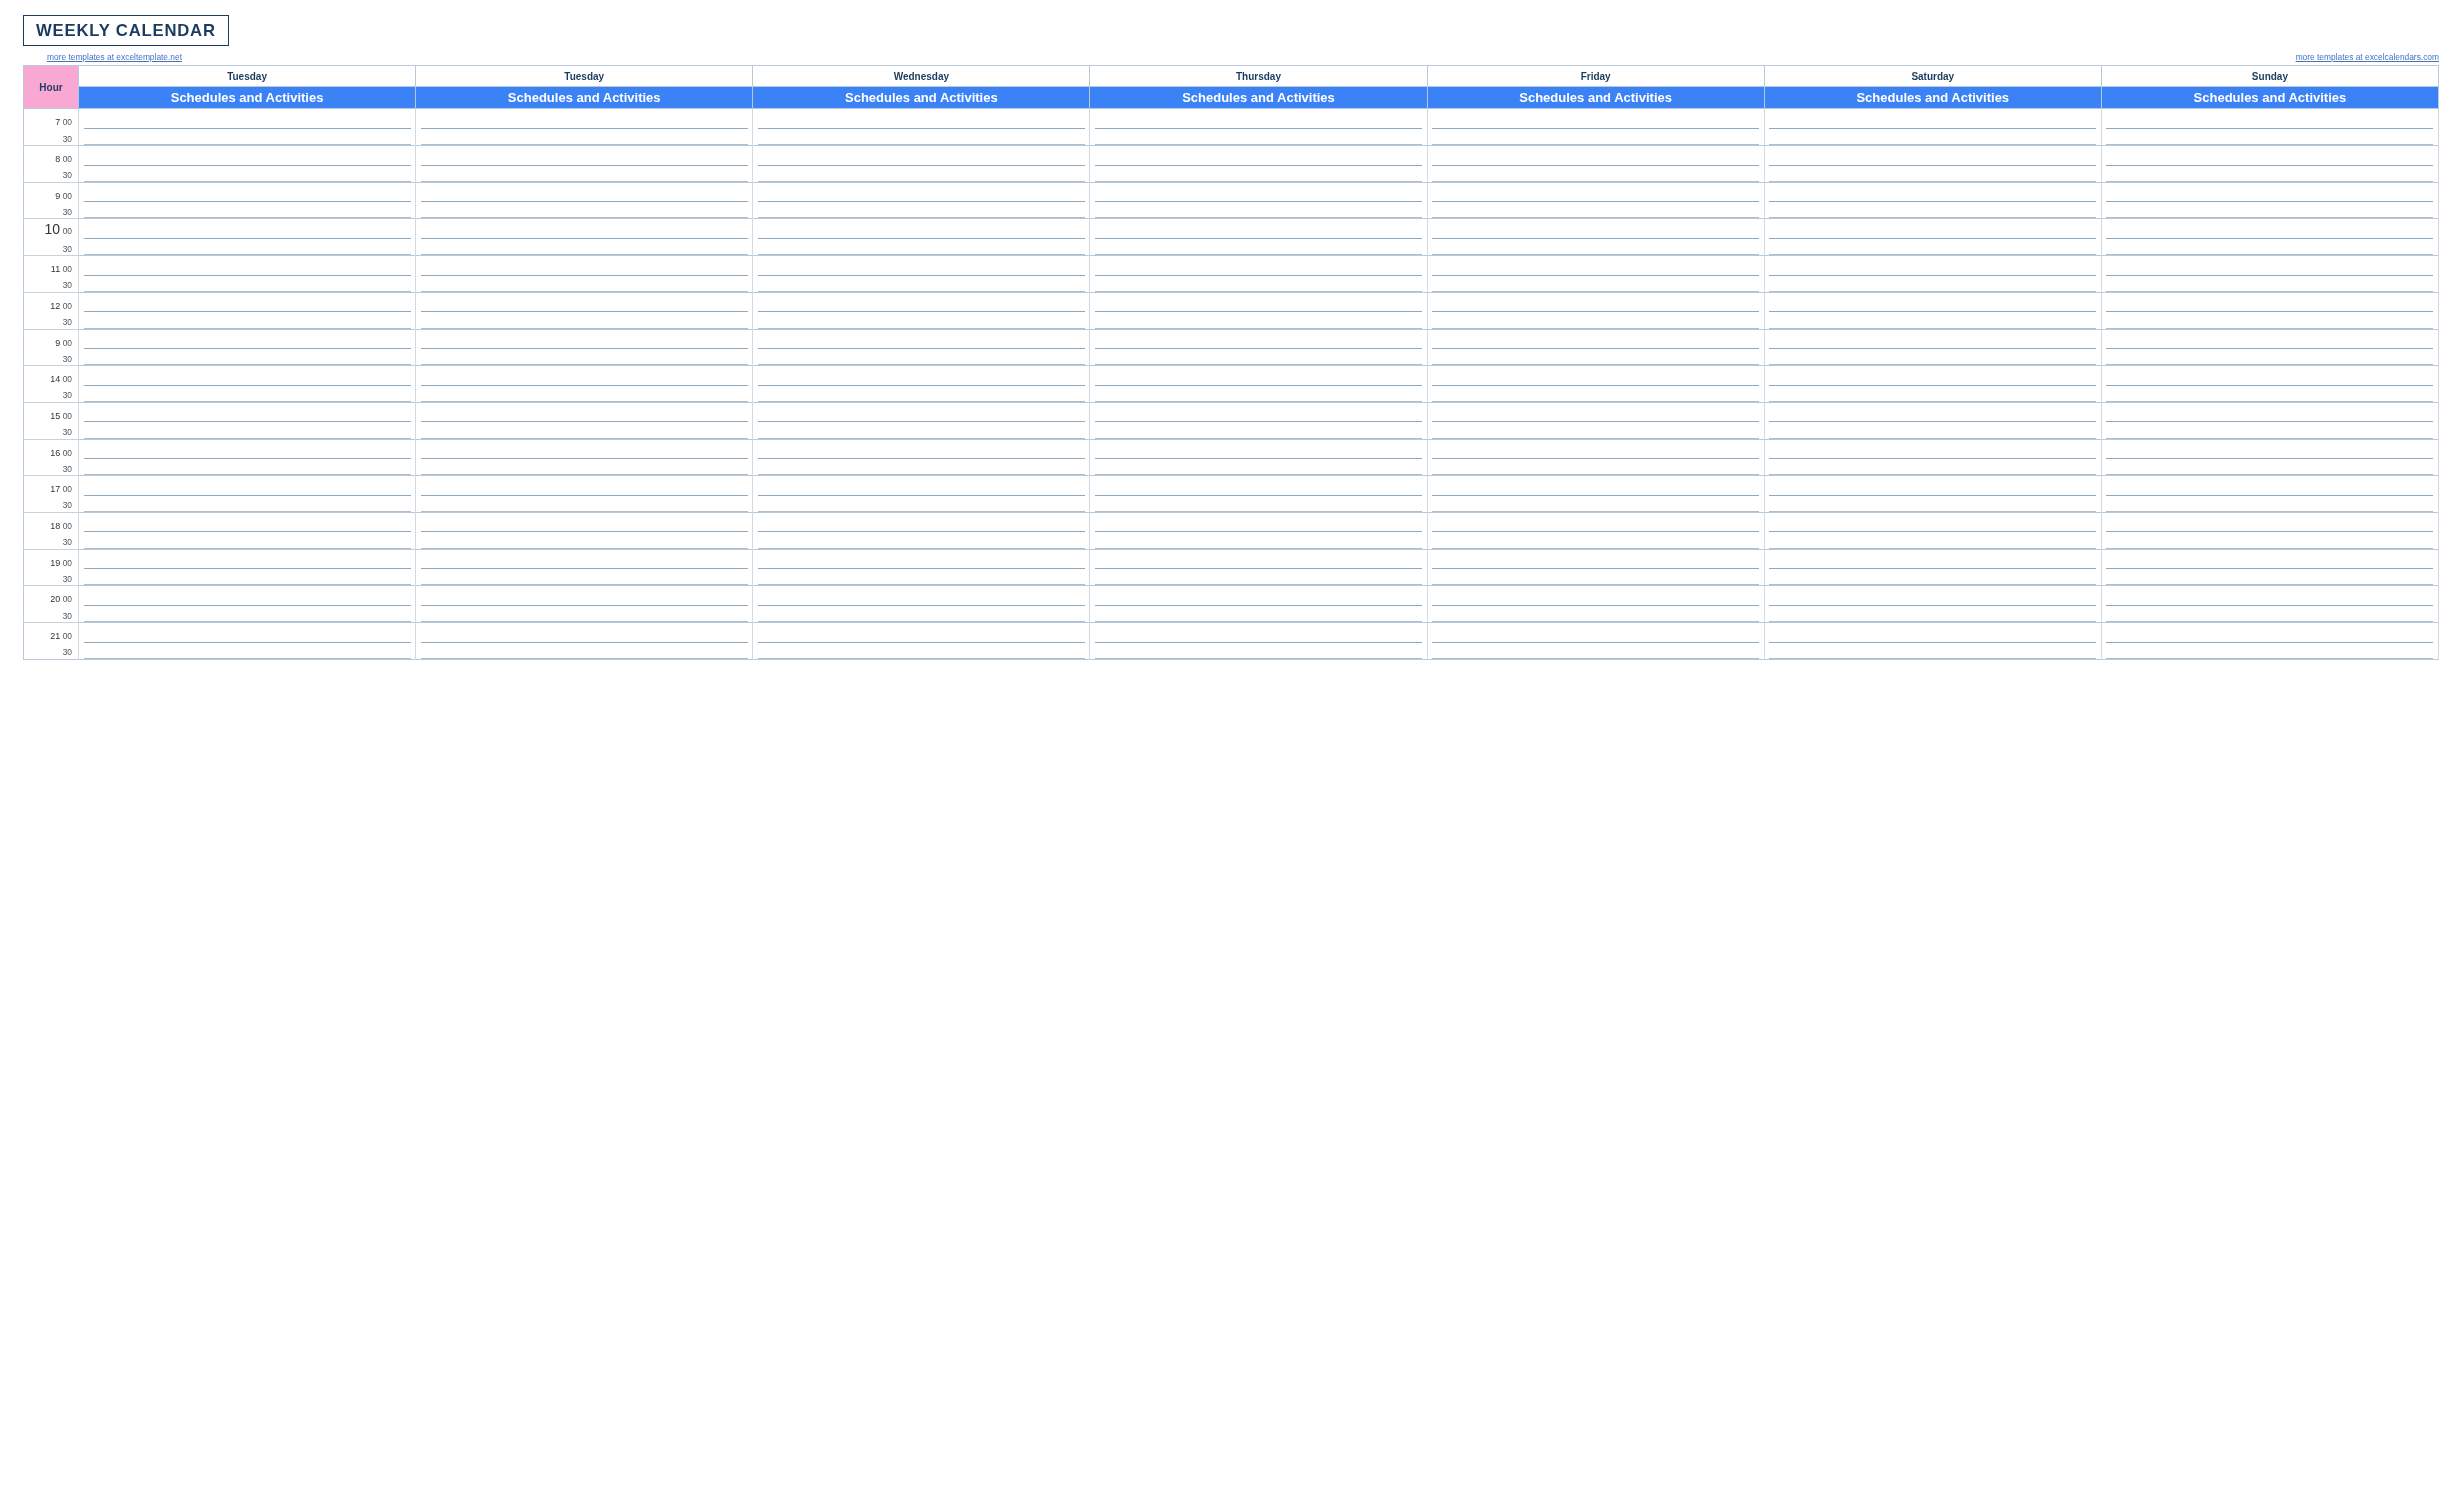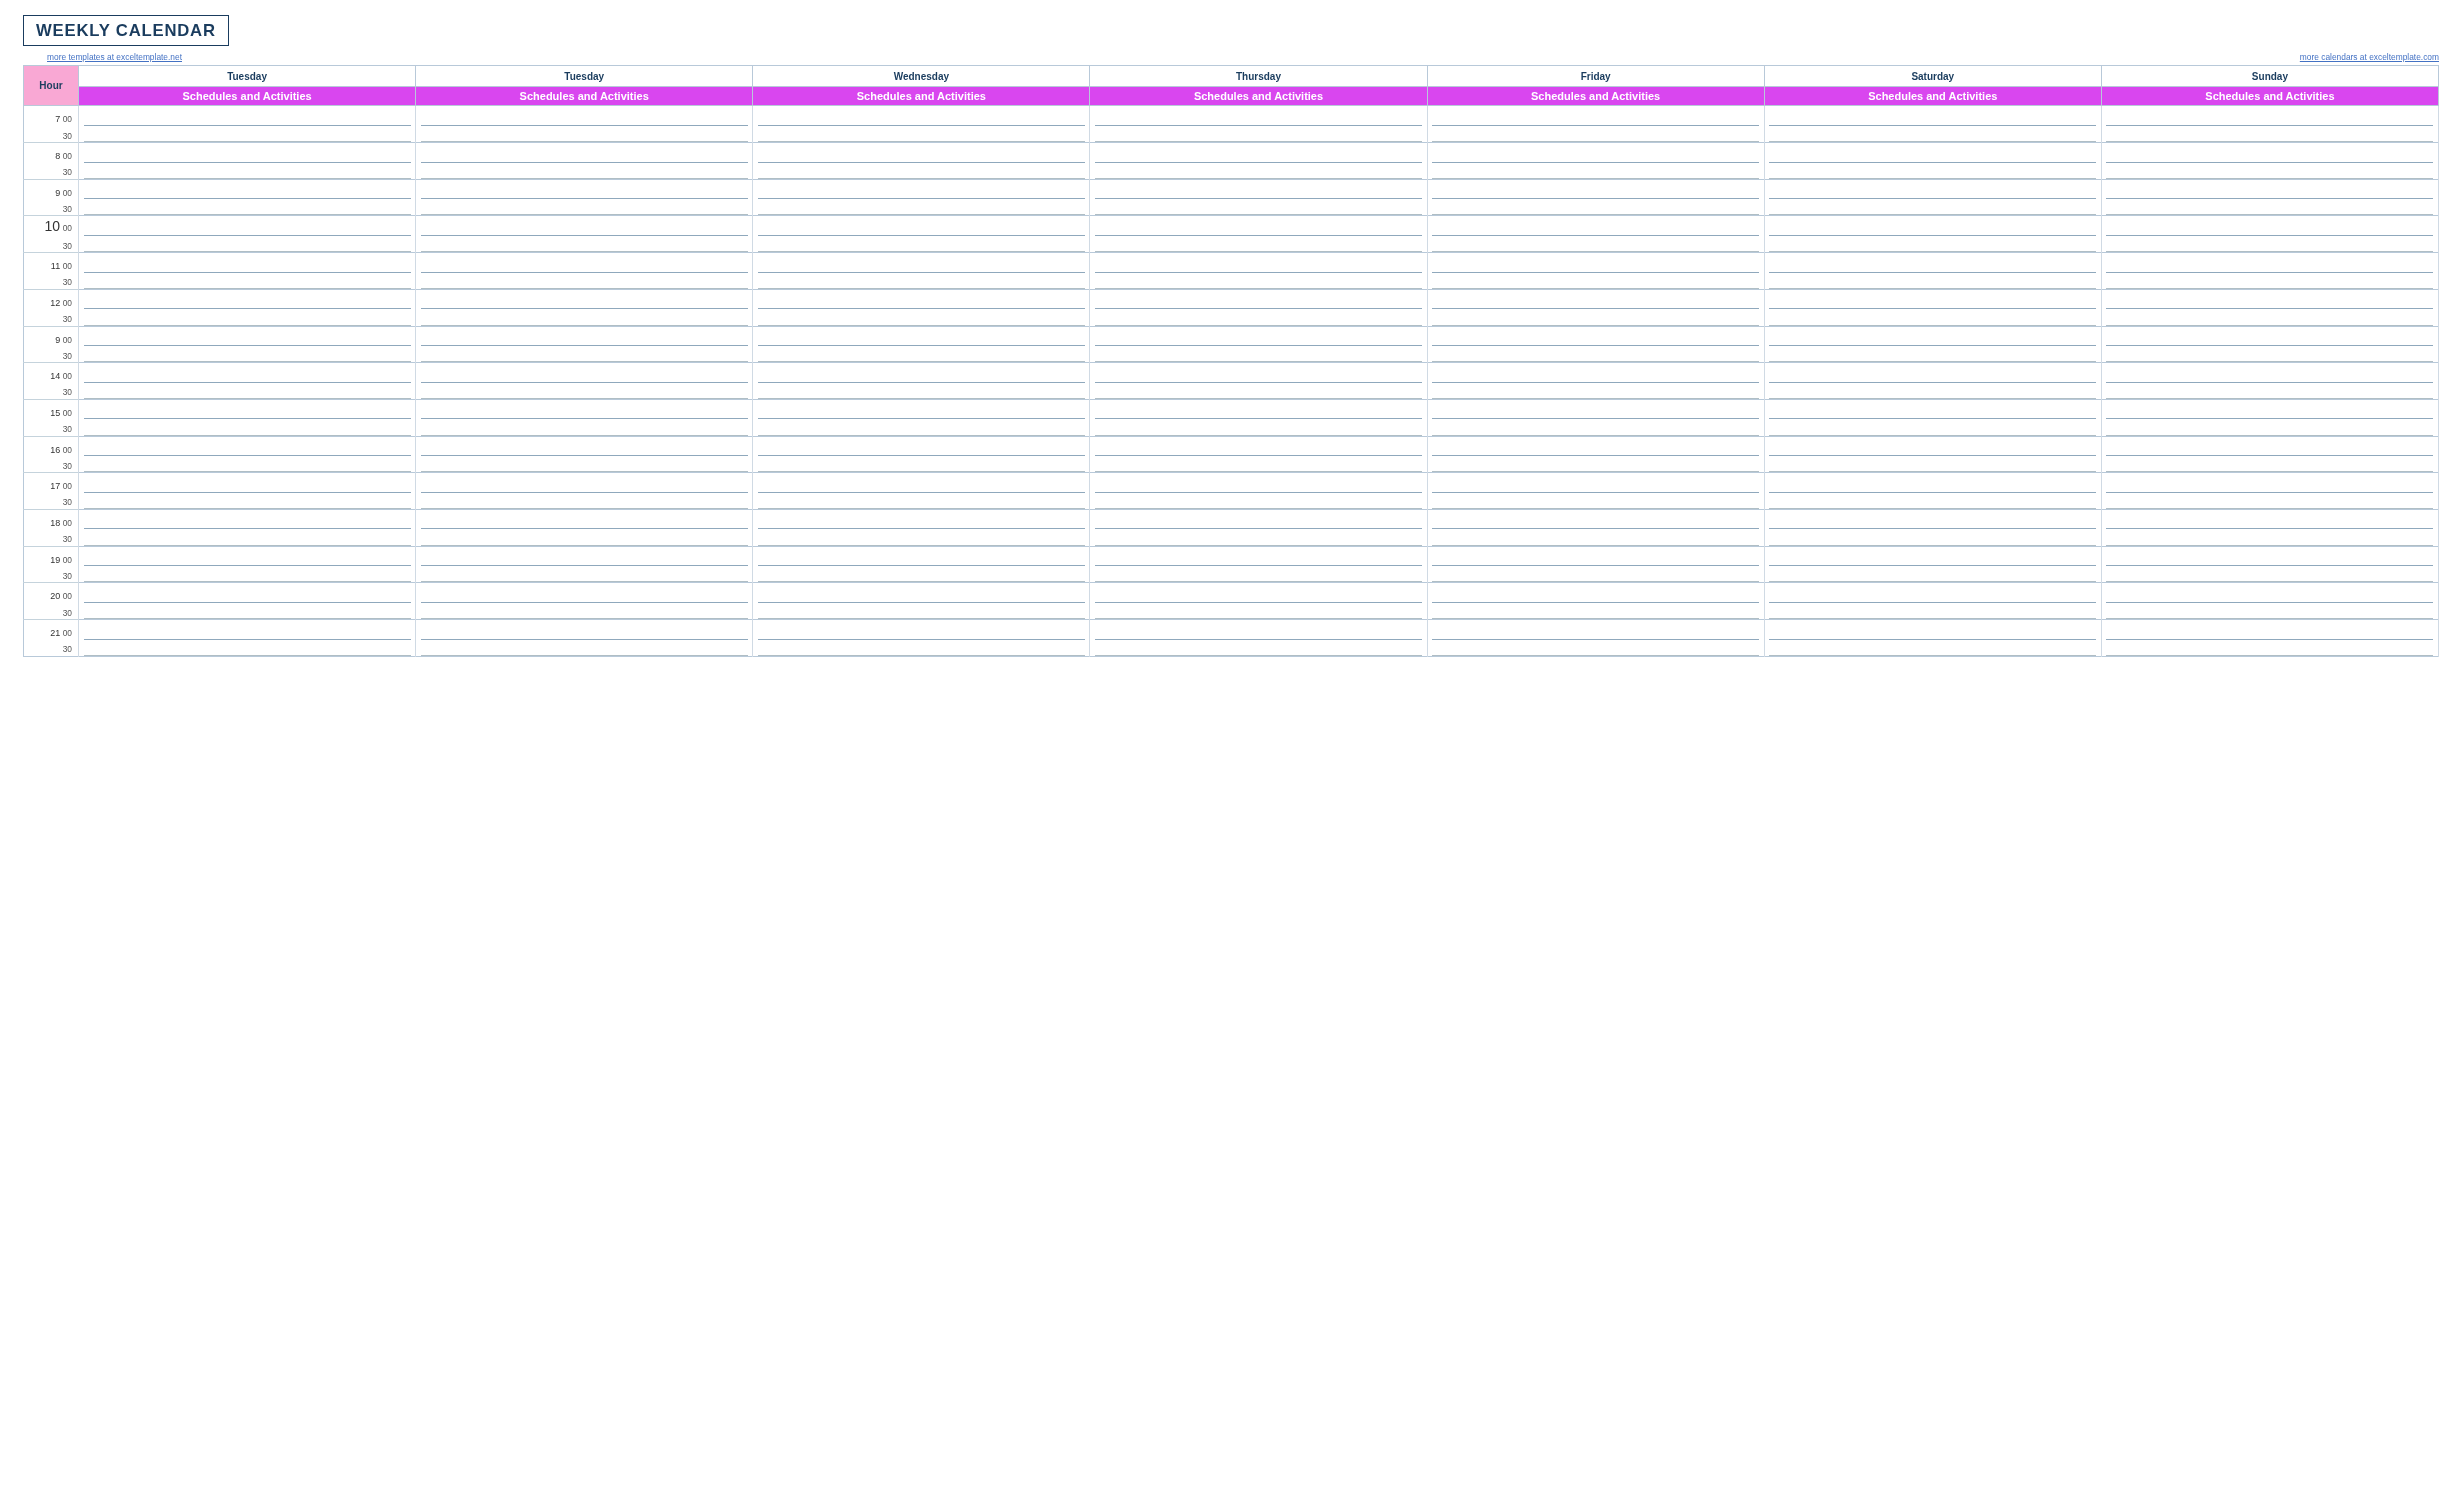--- a/index.html
+++ b/index.html
@@ -63,23 +63,23 @@
       color: #1a3c5e;
       font-weight: bold;
       font-size: 10px;
       text-align: center;
       border: 0.8px solid #b8c9d9;
       vertical-align: middle;
       padding: 3px;
     }
     
     .header-sub {
-      background: #d946ef;
+      background: #3b82f6;
       color: #fff;
-      font-size: 11px;
+      font-size: 13px;
       font-weight: bold;
       text-align: center;
       border: 0.8px solid #b8c9d9;
       padding: 3px 0;
     }
 
     
     .time-label {
       text-align: right;
       font-size: 9px;
@@ -139,21 +139,21 @@
 </head>
 <body>
 
 <div class="top-bar">
   <div class="title-area">
     <div class="title">WEEKLY CALENDAR</div>
   </div>
 </div>
 <div class="links-row">
   <a>more templates at exceltemplate.net</a>
-  <a>more calendars at exceltemplate.com</a>
+  <a>more templates at excelcalendars.com</a>
 </div>
 
 <table id="calendar-table">
   <colgroup>
     <col class="col-hour">
     <col class="col-day">
     <col class="col-day">
     <col class="col-day">
     <col class="col-day">
     <col class="col-day">

